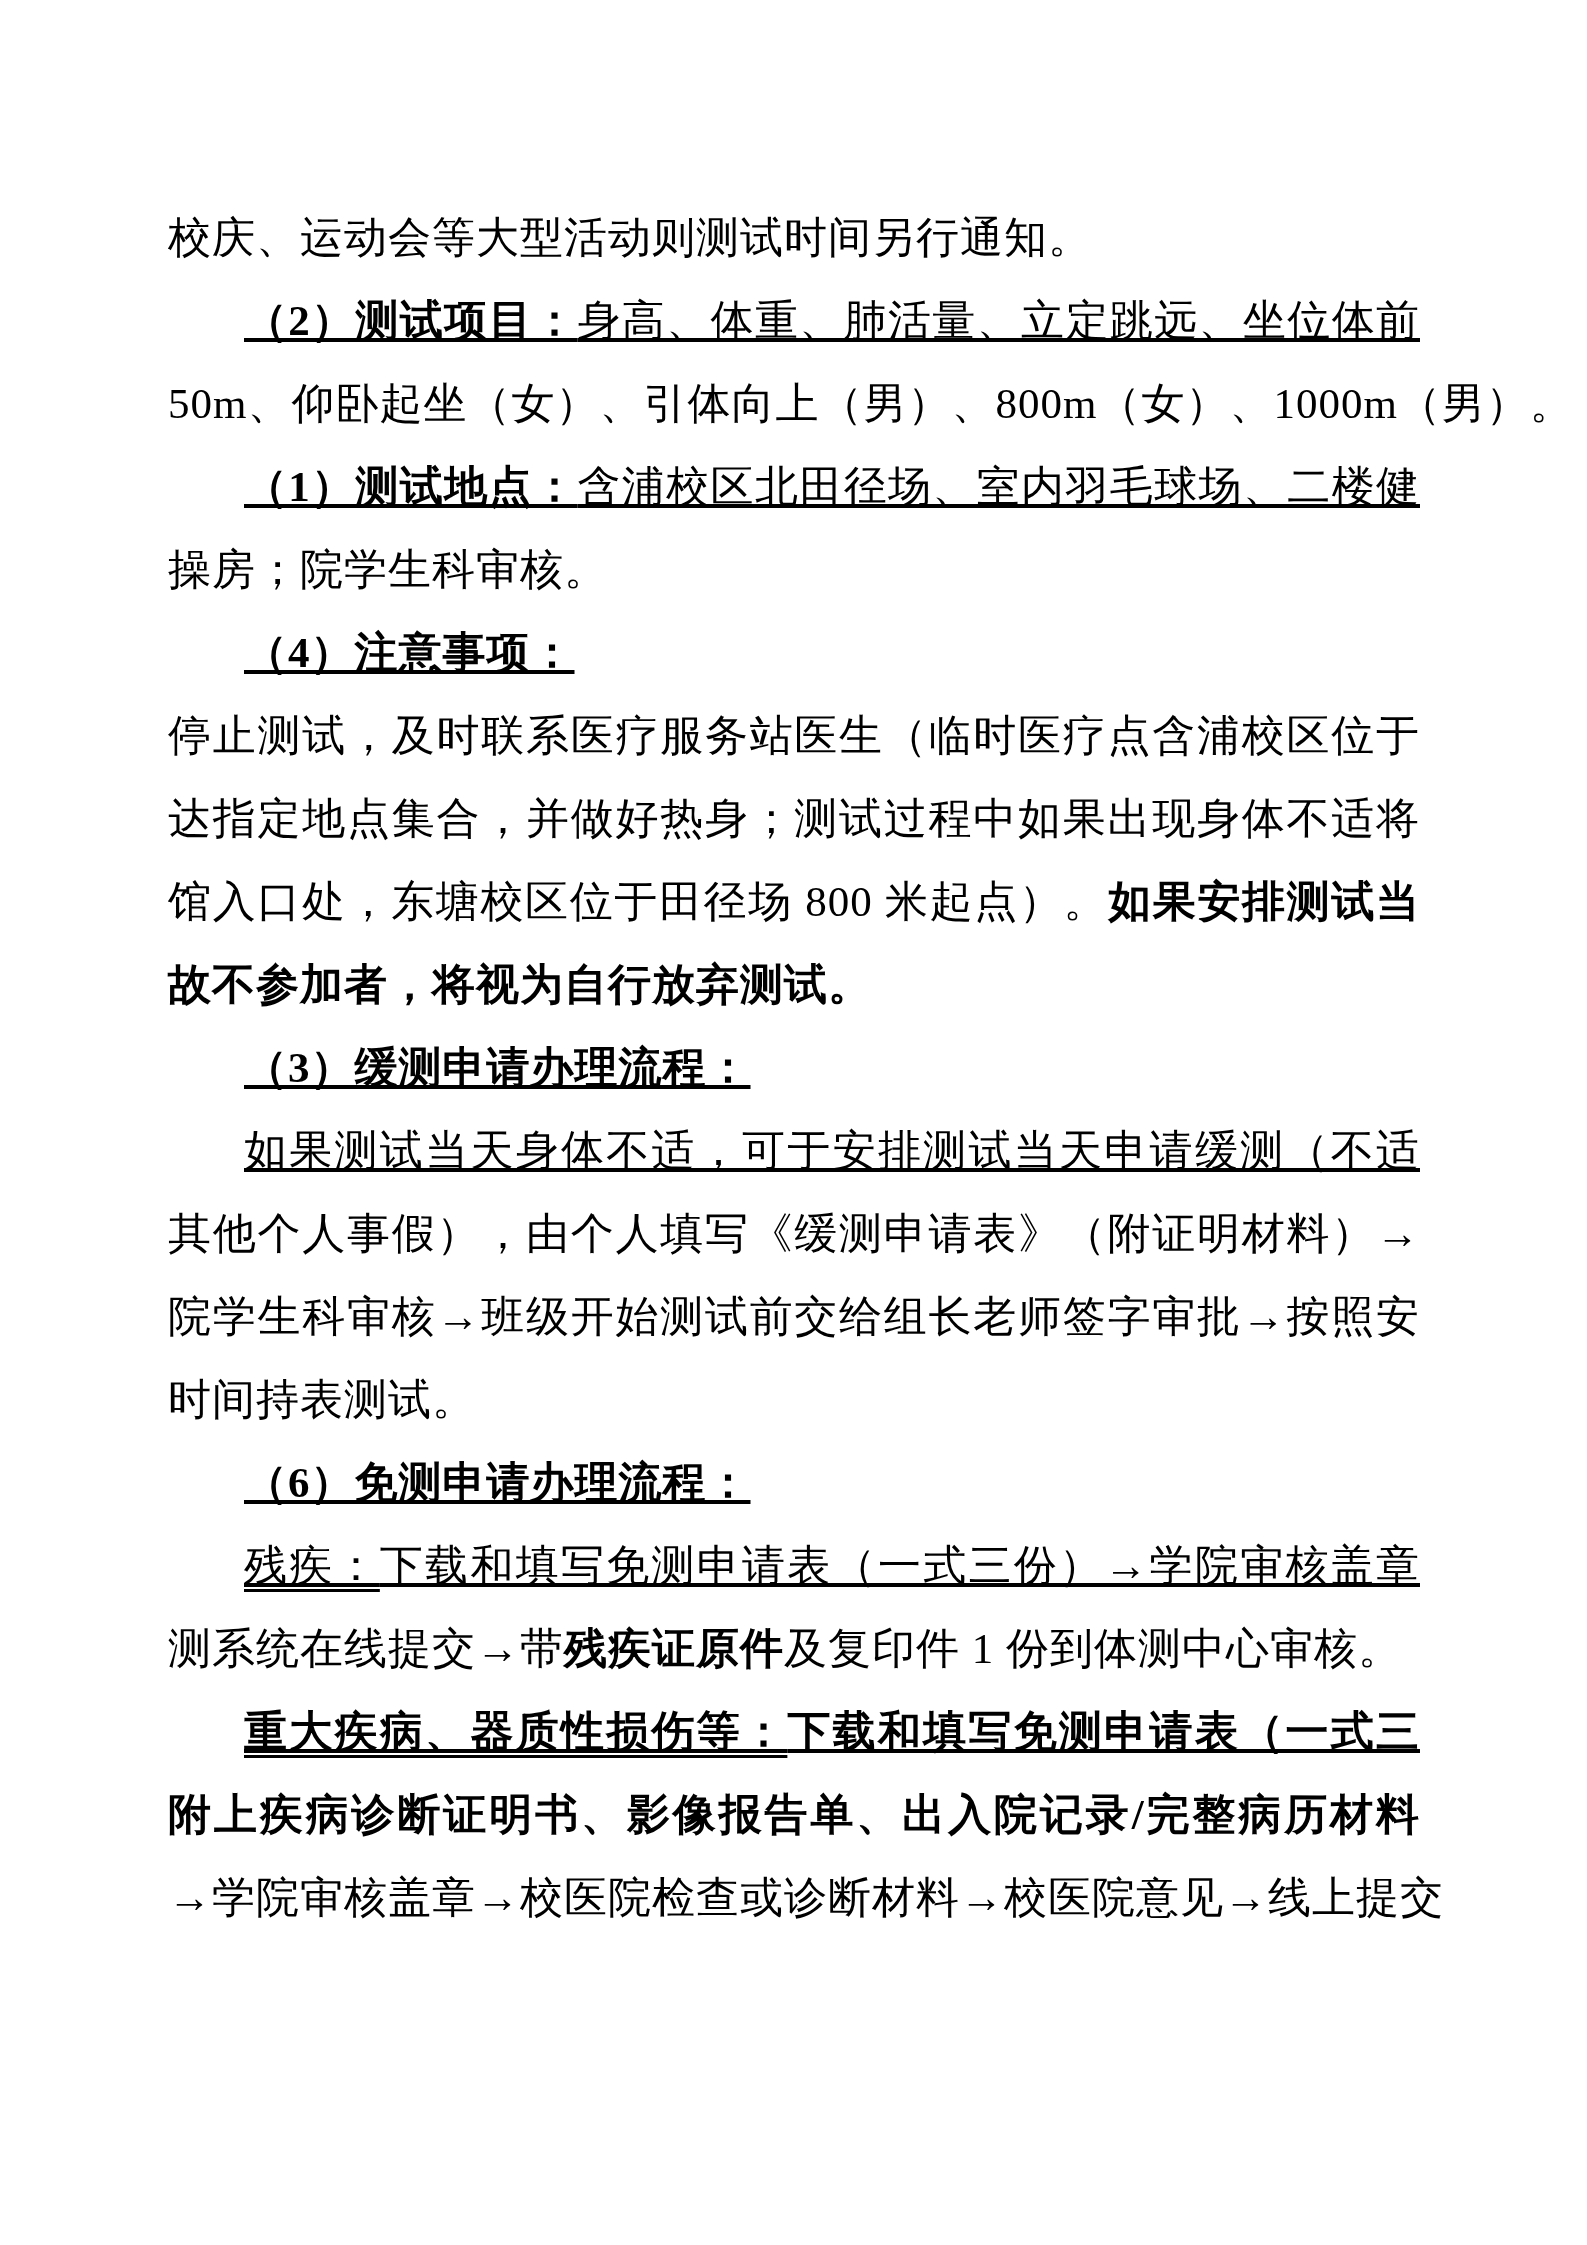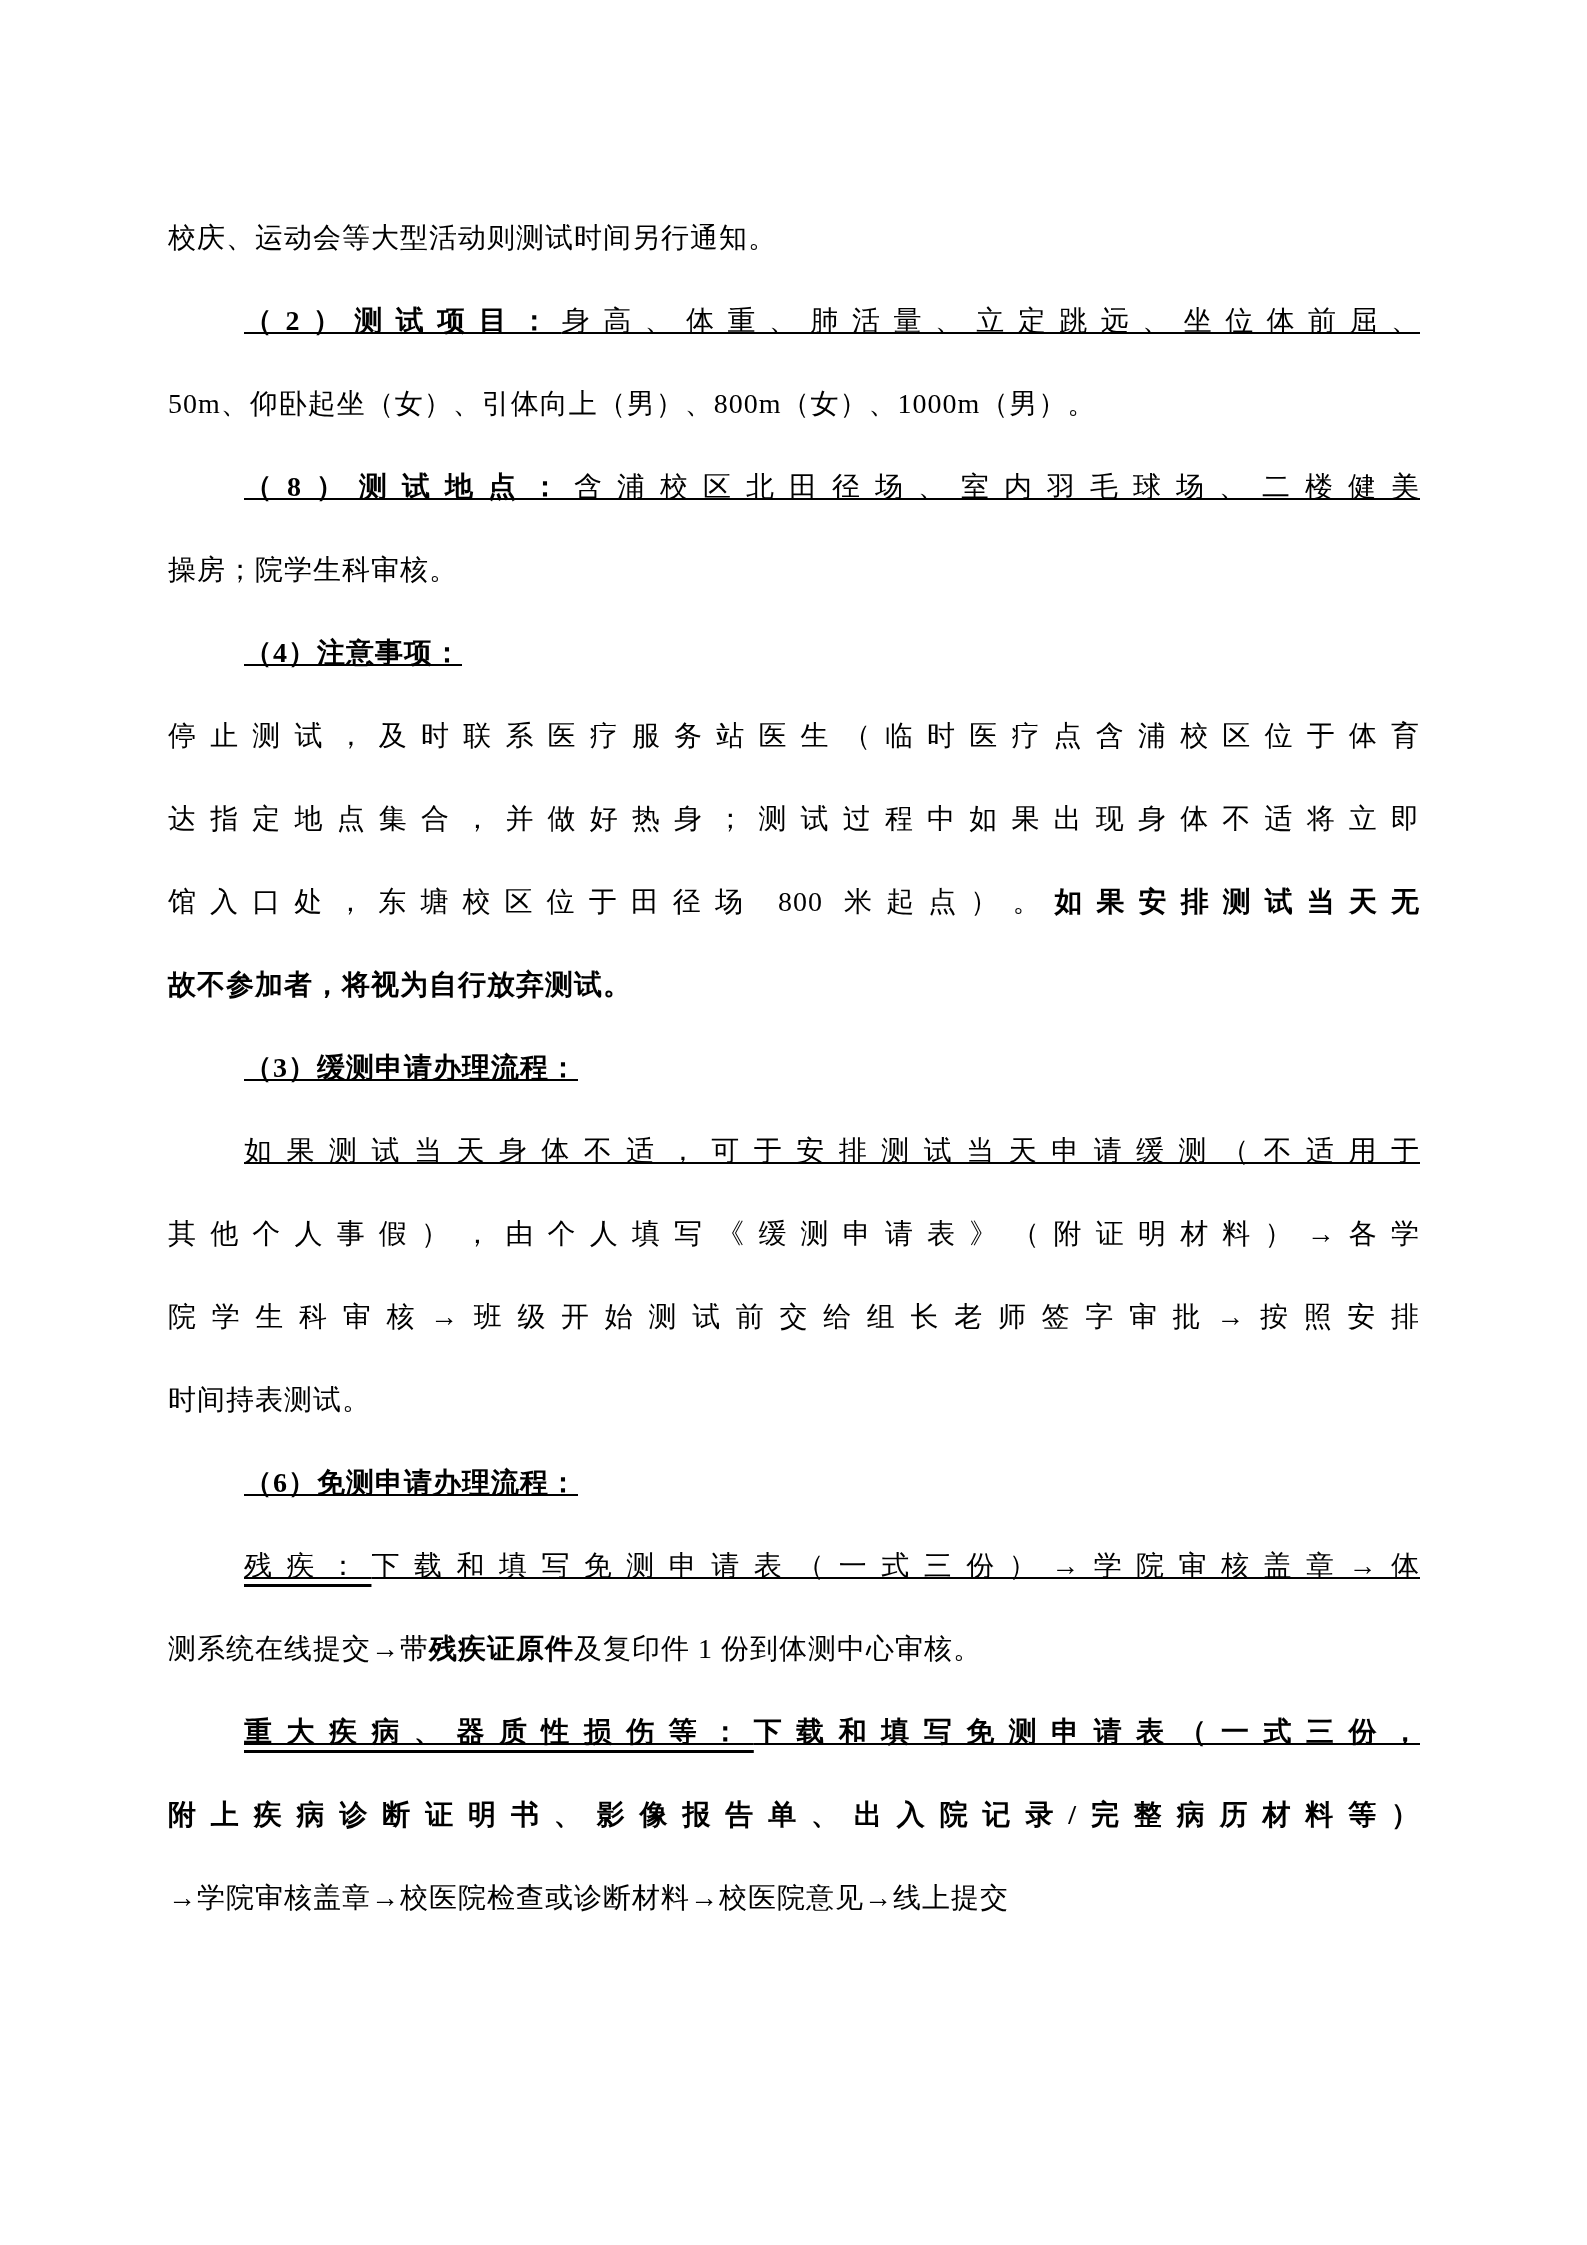--- a/index.html
+++ b/index.html
@@ -22,21 +22,21 @@
     background: #ffffff;
     overflow: hidden;
   }
   .doc-content {
     position: absolute;
     left: 168px;
     top: 196px;
     width: 1252px;
   }
   .line {
-    font-size: 28px;
+    font-size: 43px;
     line-height: 83px;
     height: 83px;
     white-space: nowrap;
     text-align: left;
     letter-spacing: 1px;
   }
   .line.full {
     white-space: normal;
     text-align: justify;
     text-align-last: justify;
@@ -58,21 +58,21 @@
   }
 </style>
 </head>
 <body>
 
 <div class="doc-page">
   <div class="doc-content">
       <div class="line"><span>校庆、运动会等大型活动则测试时间另行通知。</span></div>
       <div class="line indent full"><span class="run-bold">（2）测试项目：</span><span>身高、体重、肺活量、立定跳远、坐位体前屈、</span></div>
       <div class="line"><span>50m、仰卧起坐（女）、引体向上（男）、800m（女）、1000m（男）。</span></div>
-      <div class="line indent full"><span class="run-bold">（8）测试地点：</span><span>含浦校区北田径场、室内羽毛球场、二楼健美</span></div>
+      <div class="line indent full"><span class="run-bold">（1）测试地点：</span><span>含浦校区北田径场、室内羽毛球场、二楼健美</span></div>
       <div class="line"><span>操房；院学生科审核。</span></div>
       <div class="line indent"><span class="run-bold">（4）注意事项：</span></div>
       <div class="line full"><span>停止测试，及时联系医疗服务站医生（临时医疗点含浦校区位于体育</span></div>
       <div class="line full"><span>达指定地点集合，并做好热身；测试过程中如果出现身体不适将立即</span></div>
       <div class="line full"><span>馆入口处，东塘校区位于田径场 800 米起点）。</span><span class="run-bold">如果安排测试当天无</span></div>
       <div class="line"><span class="run-bold">故不参加者，将视为自行放弃测试。</span></div>
       <div class="line indent"><span class="run-bold">（3）缓测申请办理流程：</span></div>
       <div class="line indent full"><span>如果测试当天身体不适，可于安排测试当天申请缓测（不适用于</span></div>
       <div class="line full"><span>其他个人事假），由个人填写《缓测申请表》（附证明材料）→各学</span></div>
       <div class="line full"><span>院学生科审核→班级开始测试前交给组长老师签字审批→按照安排</span></div>

